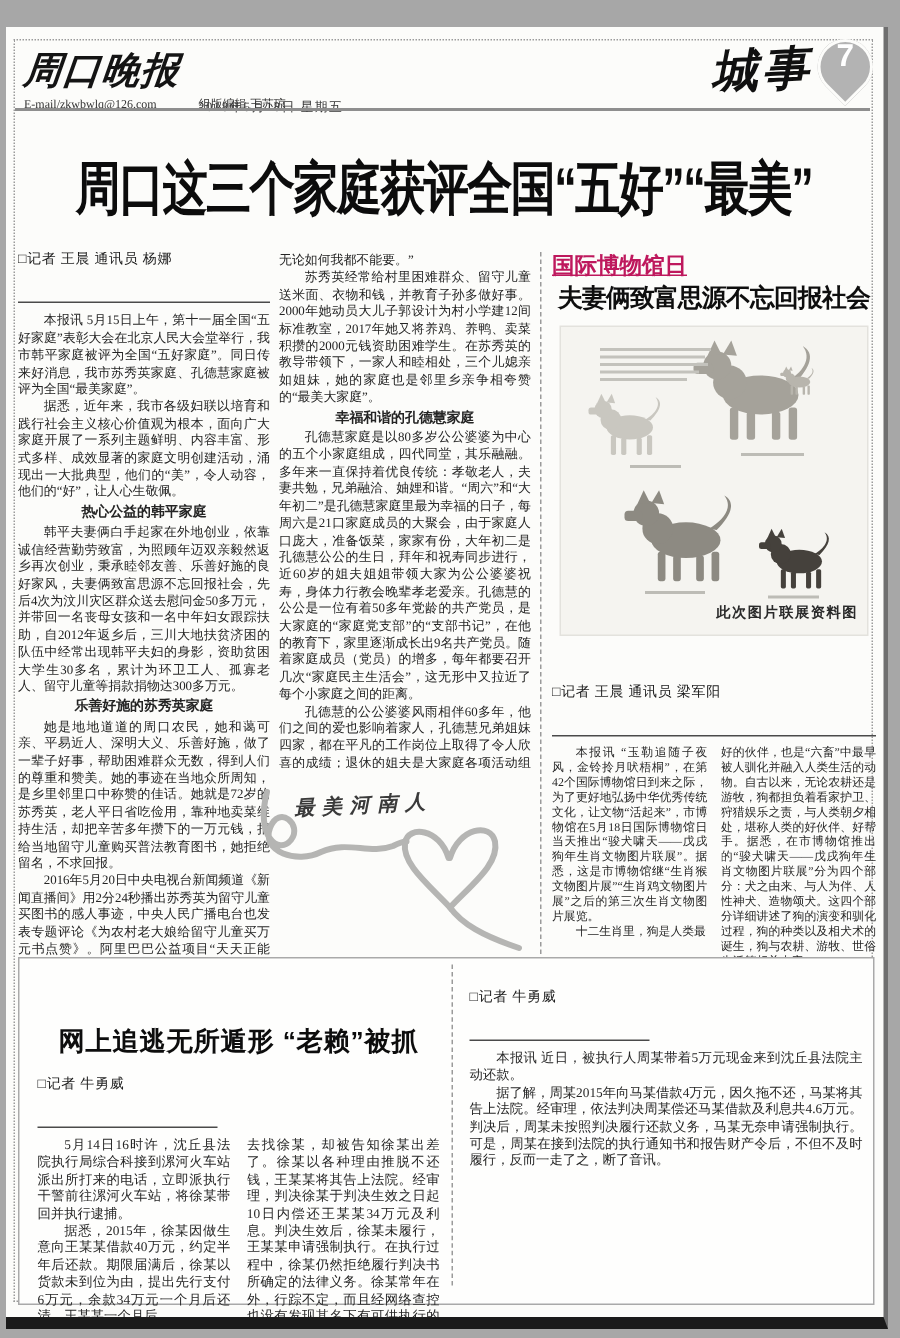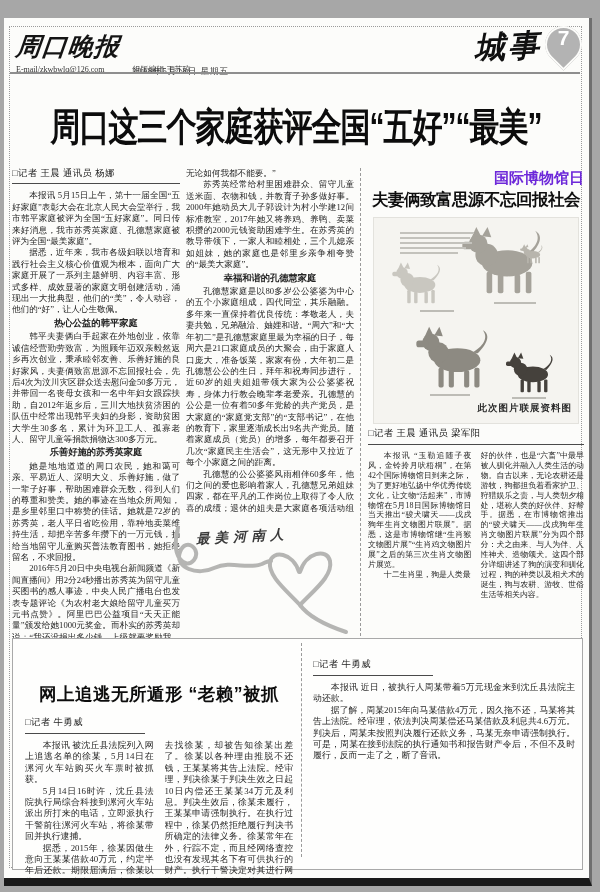--- a/index.html
+++ b/index.html
@@ -33,34 +33,34 @@
   
   .main-headline{position:absolute;left:6px;top:80px;width:572px;height:58px;line-height:58px;
     text-align:center;font-family:"Liberation Sans","DejaVu Sans",sans-serif;font-weight:900;
     font-size:30px;letter-spacing:-1px;color:#0c0c0c;transform:scaleY(1.28);transform-origin:center;}
   
   .col{position:absolute;overflow:hidden;font-size:8.6px;line-height:11.4px;color:#242424;}
   .para{text-indent:2em;text-align:justify;margin:0;}
   .para.cont{text-indent:0;}
   .sec-head{text-align:center;font-weight:bold;font-size:1.08em;margin:2px 0;
     font-family:"Liberation Sans","DejaVu Sans",sans-serif;}
-  .byline{font-size:9.3px;color:#1c1c1c;padding-bottom:4px;border-bottom:1.5px solid #4a4a4a;
+  .byline{font-size:9.3px;color:#1c1c1c;padding-bottom:22px;border-bottom:1.5px solid #4a4a4a;
     margin-bottom:6px;letter-spacing:0.5px;}
   .vdash{position:absolute;border-left:1px dashed #9a9a9a;}
   
   .museum{position:absolute;left:364px;top:150px;width:216px;height:480px;}
-  .m-h1{font:bold 15px/20px "Liberation Sans","DejaVu Sans",sans-serif;text-align:right;color:#6d28d9;}
+  .m-h1{font:bold 15px/20px "Liberation Sans","DejaVu Sans",sans-serif;text-align:left;color:#be185d;text-decoration:underline;}
   .m-h2{font:bold 16.5px/22px "Liberation Sans","DejaVu Sans",sans-serif;text-align:center;
     letter-spacing:-0.5px;color:#0e0e0e;}
   .photo{position:relative;width:204px;height:205px;margin:8px auto 0 auto;background:#f5f4f0;
     box-shadow:0 0 0 1px #e3e2dd;}
   .photo-caption{position:absolute;right:6px;bottom:8px;
     font:bold 9.5px "Liberation Sans","DejaVu Sans",sans-serif;color:#2a2a2a;letter-spacing:1px;}
   .tiny-line{position:absolute;height:2px;background:#c3c2bc;}
-  .museum .byline{margin-top:4px;}
+  .museum .byline{margin-top:32px;}
   .museum-cols{display:flex;gap:9px;margin-top:5px;}
   .mcol{flex:1;height:166px;overflow:hidden;font-size:7.9px;line-height:9.9px;}
   
   .heart-wrap{position:absolute;left:166px;top:496px;width:192px;height:126px;}
   .heart-label{position:absolute;left:26px;top:14px;font-style:italic;font-weight:bold;
     font-size:13.5px;letter-spacing:5px;color:#3a3a3a;transform:rotate(-3deg);}
   
   .bottom-box{position:absolute;left:8px;top:620px;width:571px;height:232px;
     border:1px solid #a9a9a9;background:#fefefd;box-sizing:border-box;}
   .b-half{position:absolute;top:10px;}
@@ -179,21 +179,20 @@
   </div>
 
   <div class="bottom-box">
     <div class="vdash" style="left:288px;top:4px;height:214px;"></div>
 
     <div class="b-half" style="left:12px;width:268px;margin-top:32px;">
       <div class="b-title">网上追逃无所遁形 “老赖”被抓</div>
       <div class="byline">□记者 牛勇威</div>
       <div class="b-body">
         <div class="bcol">
-            <div class="para">本报讯 被沈丘县法院列入网上追逃名单的徐某，5月14日在漯河火车站购买火车票时被抓获。</div>
             <div class="para">5月14日16时许，沈丘县法院执行局综合科接到漯河火车站派出所打来的电话，立即派执行干警前往漯河火车站，将徐某带回并执行逮捕。</div>
             <div class="para">据悉，2015年，徐某因做生意向王某某借款40万元，约定半年后还款。期限届满后，徐某以货款未到位为由，提出先行支付6万元，余款34万元一个月后还清。王某某一个月后</div>
           </div>
         <div class="bcol">
             <div class="para cont">去找徐某，却被告知徐某出差了。徐某以各种理由推脱不还钱，王某某将其告上法院。经审理，判决徐某于判决生效之日起10日内偿还王某某34万元及利息。判决生效后，徐某未履行，王某某申请强制执行。在执行过程中，徐某仍然拒绝履行判决书所确定的法律义务。徐某常年在外，行踪不定，而且经网络查控也没有发现其名下有可供执行的财产。执行干警决定对其进行网上追逃，借助公安机关的力量追查徐某的行踪。</div>
           </div>
       </div>
     </div>
 
     <div class="b-half" style="left:300px;width:262px;">

